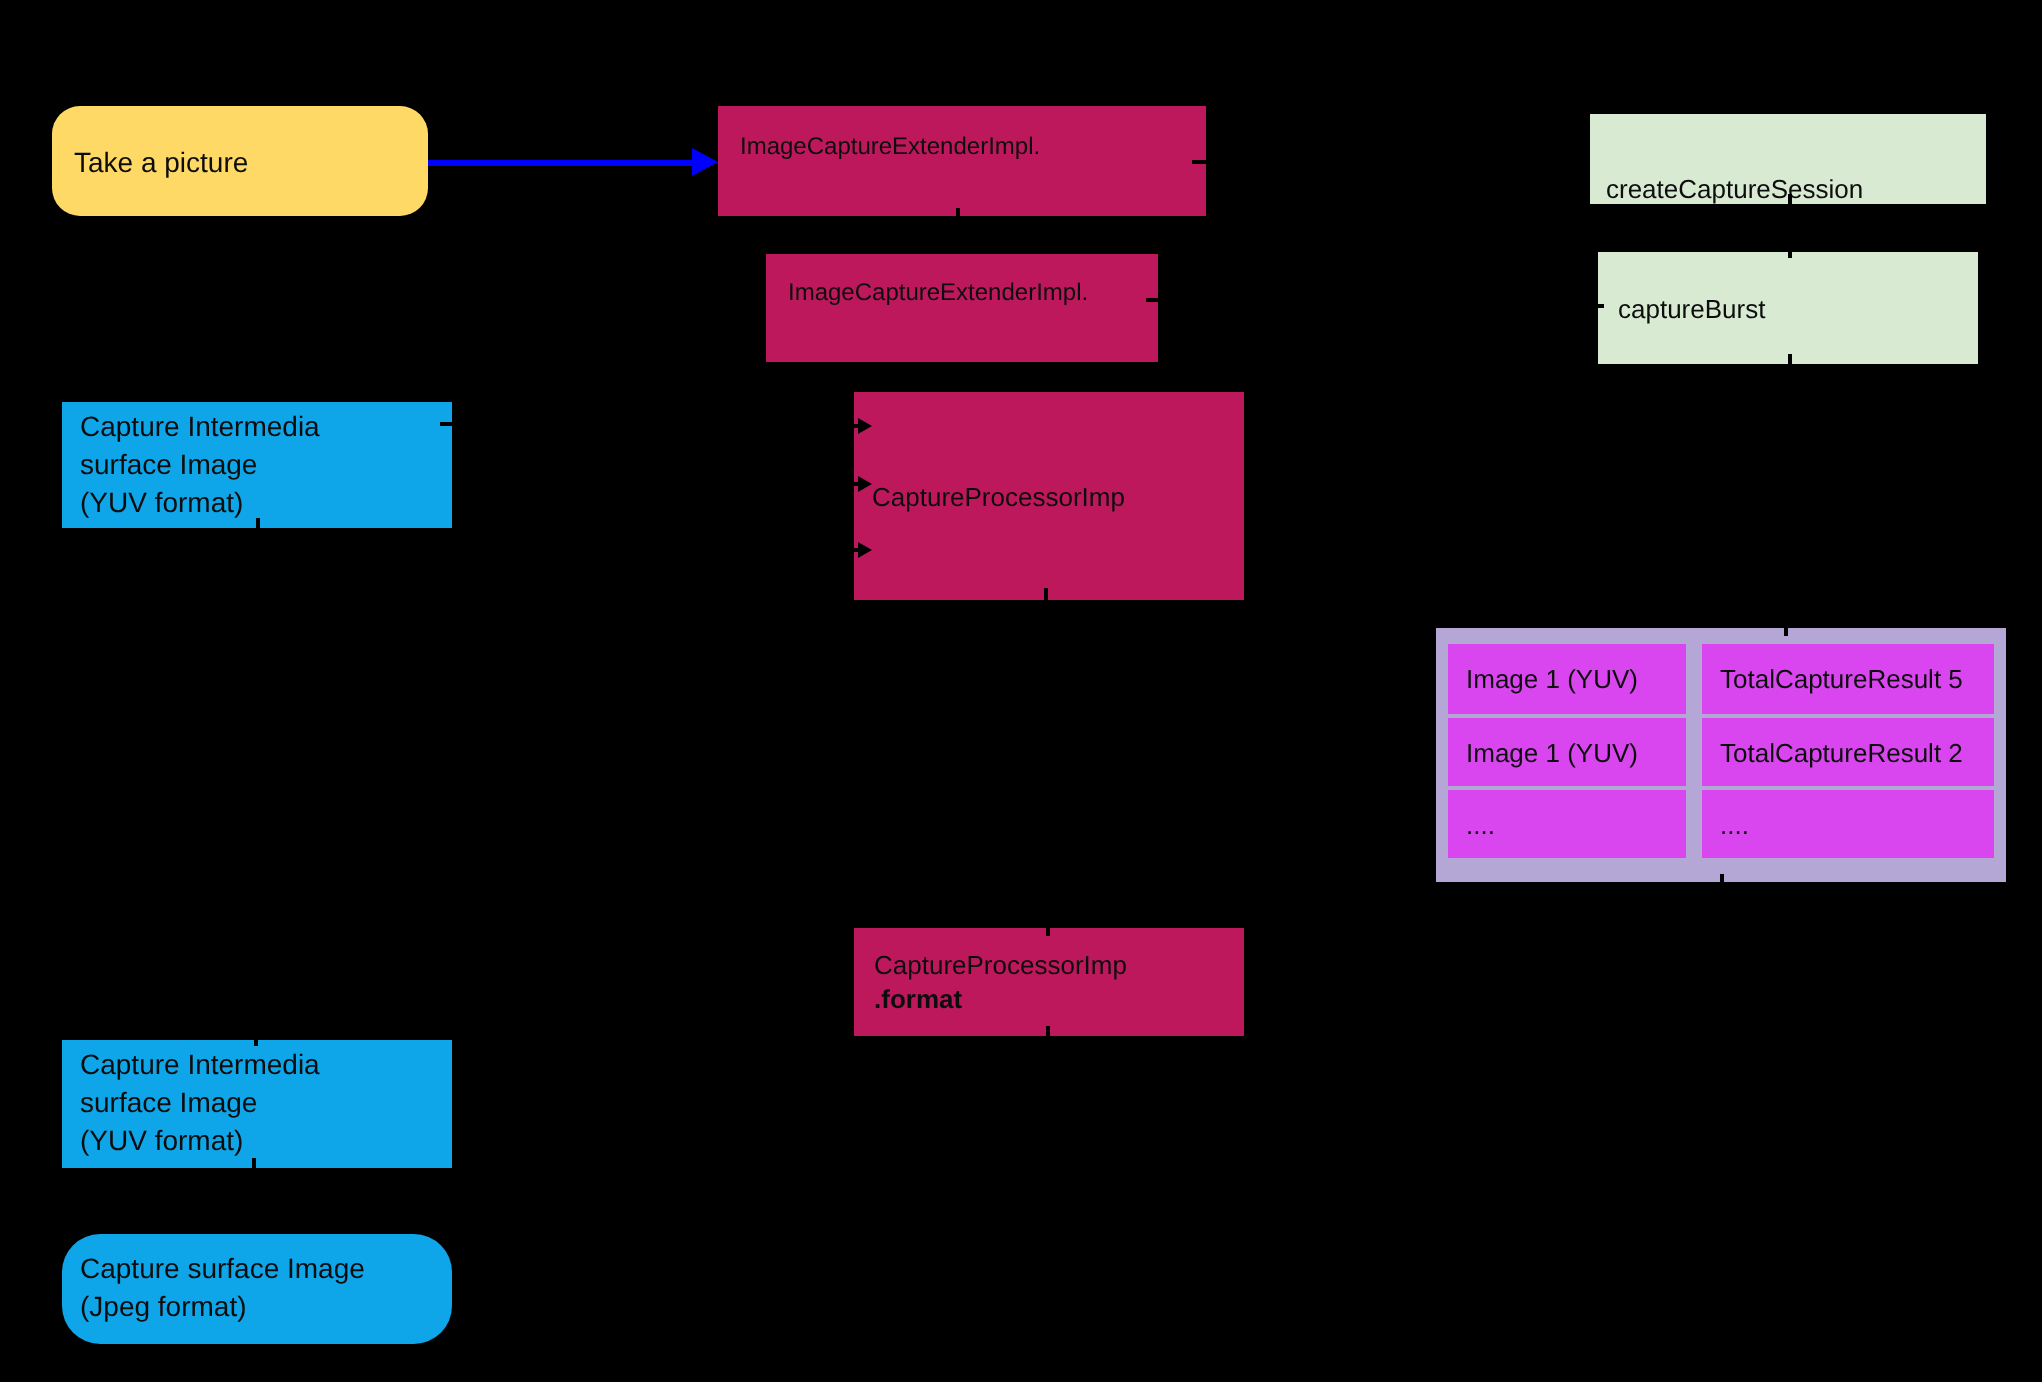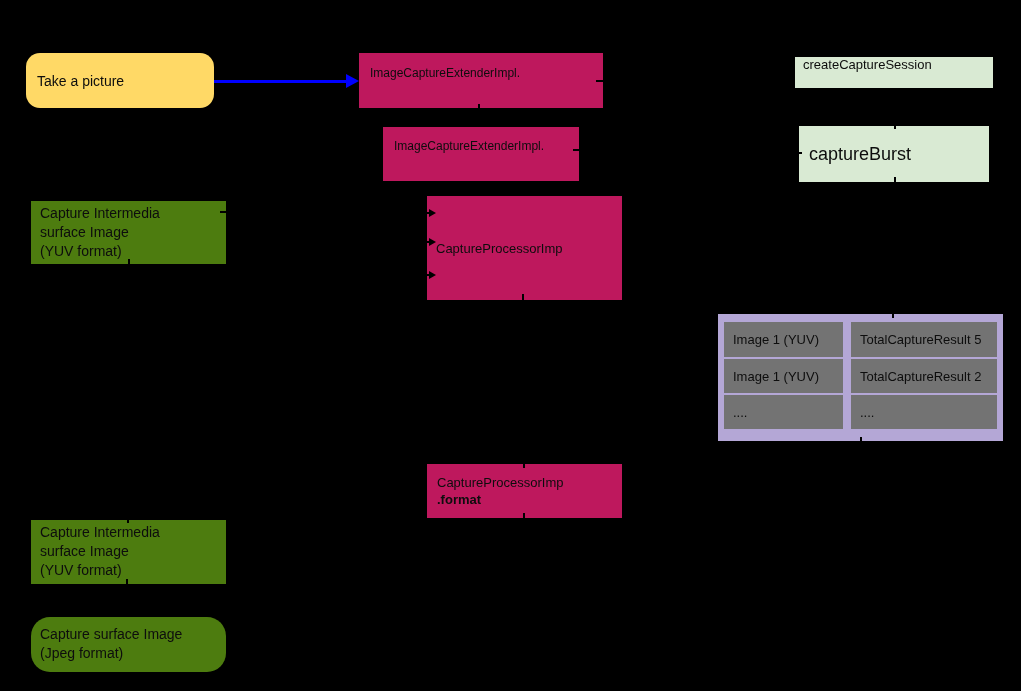--- a/index.html
+++ b/index.html
@@ -8,45 +8,45 @@
     background:#000000;
     position:relative;
     overflow:hidden;
     font-family:"Liberation Sans", sans-serif;
     color:#0d0d0d;
   }
   .node{position:absolute;box-sizing:border-box;}
   .blue{background:#be185d;}
   .green{background:#d9ead3;}
   .yellow{background:#ffd966;}
-  .cream{background:#4d7c0f;}
+  .cream{background:#0ea5e9;}
   .bold{font-weight:bold;}
   .line{display:block;white-space:nowrap;}
 
   
   #take-picture{left:26px;top:53px;width:188px;height:55px;display:flex;align-items:center;padding-left:11px;font-size:14px;border-radius:14px;}
   #get-capture-processor{left:359px;top:53px;width:244px;height:55px;padding:12px 0 0 11px;font-size:12px;line-height:16px;}
   #get-capture-stages{left:383px;top:127px;width:196px;height:54px;padding:11px 0 0 11px;font-size:12px;line-height:16px;}
   #capture-intermedia-top{left:31px;top:201px;width:195px;height:63px;padding:3px 0 0 9px;font-size:14px;line-height:19px;}
   #capture-processor-imp{left:427px;top:196px;width:195px;height:104px;display:flex;align-items:center;padding-left:9px;font-size:13px;}
-  #create-capture-session{left:795px;top:57px;width:198px;height:31px;display:flex;align-items:flex-start;padding-left:8px;font-size:13px;}
-  #capture-burst{left:799px;top:126px;width:190px;height:56px;display:flex;align-items:center;padding-left:10px;font-size:18px;}
+  #create-capture-session{left:795px;top:57px;width:198px;height:45px;display:flex;align-items:flex-end;padding-left:8px;font-size:13px;}
+  #capture-burst{left:799px;top:126px;width:190px;height:56px;display:flex;align-items:center;padding-left:10px;font-size:13px;}
   #capture-processor-process{left:427px;top:464px;width:195px;height:54px;padding:10px 0 0 10px;font-size:13px;line-height:17px;}
   #capture-intermedia-bottom{left:31px;top:520px;width:195px;height:64px;padding:3px 0 0 9px;font-size:14px;line-height:19px;}
   #capture-surface-jpeg{left:31px;top:617px;width:195px;height:55px;padding:8px 0 0 9px;font-size:14px;line-height:19px;border-radius:19px;}
 
   
   #flow-arrow{position:absolute;left:214px;top:74px;width:145px;height:15px;}
   #flow-arrow .shaft{position:absolute;left:0;top:6px;width:133px;height:3px;background:#0000ff;}
   #flow-arrow .head{position:absolute;left:132px;top:0;width:0;height:0;border:7px solid transparent;border-left:13px solid #0000ff;border-right:0;}
 
   
   #burst-table{position:absolute;left:718px;top:314px;width:285px;height:127px;background:#b4a7d6;box-sizing:border-box;
     padding:8px 6px 11px 6px;display:grid;grid-template-columns:119px 146px;grid-template-rows:35px 34px 34px;column-gap:8px;row-gap:2px;}
-  .cell{background:#737373;display:flex;align-items:center;padding-left:9px;font-size:13px;box-sizing:border-box;white-space:nowrap;}
+  .cell{background:#d946ef;display:flex;align-items:center;padding-left:9px;font-size:13px;box-sizing:border-box;white-space:nowrap;}
 
   
   .tick-v{position:absolute;width:2px;height:8px;background:#000;}
   .tick-h{position:absolute;width:8px;height:2px;background:#000;}
   .mark-arr{position:absolute;width:0;height:0;border:4px solid transparent;border-left:7px solid #000;border-right:0;}
   .mark-arr::before{content:"";position:absolute;left:-12px;top:-1px;width:6px;height:2px;background:#000;}
 </style>
 </head>
 <body>
 

